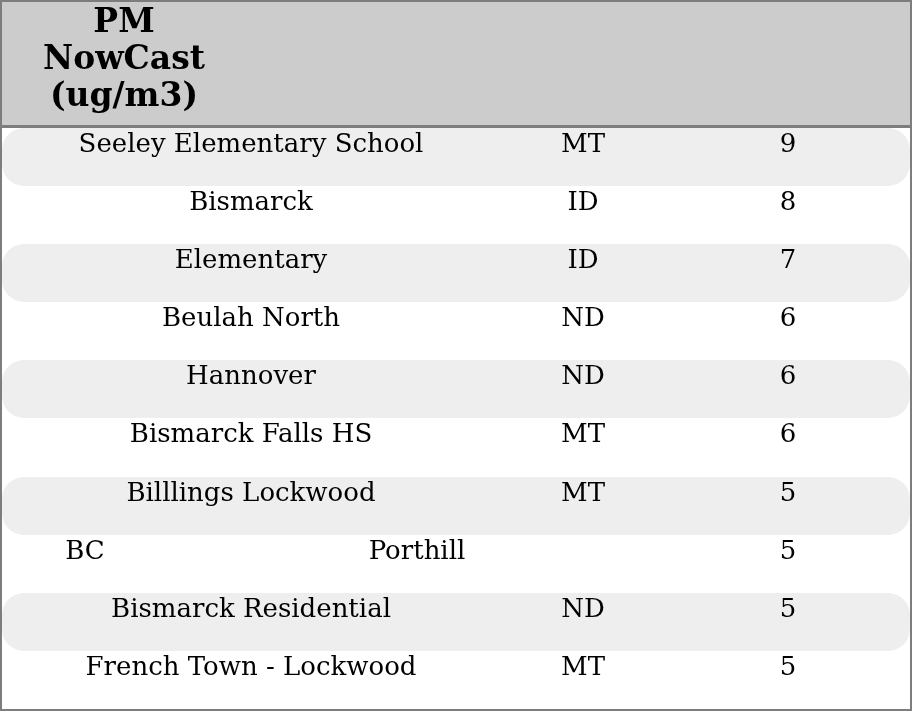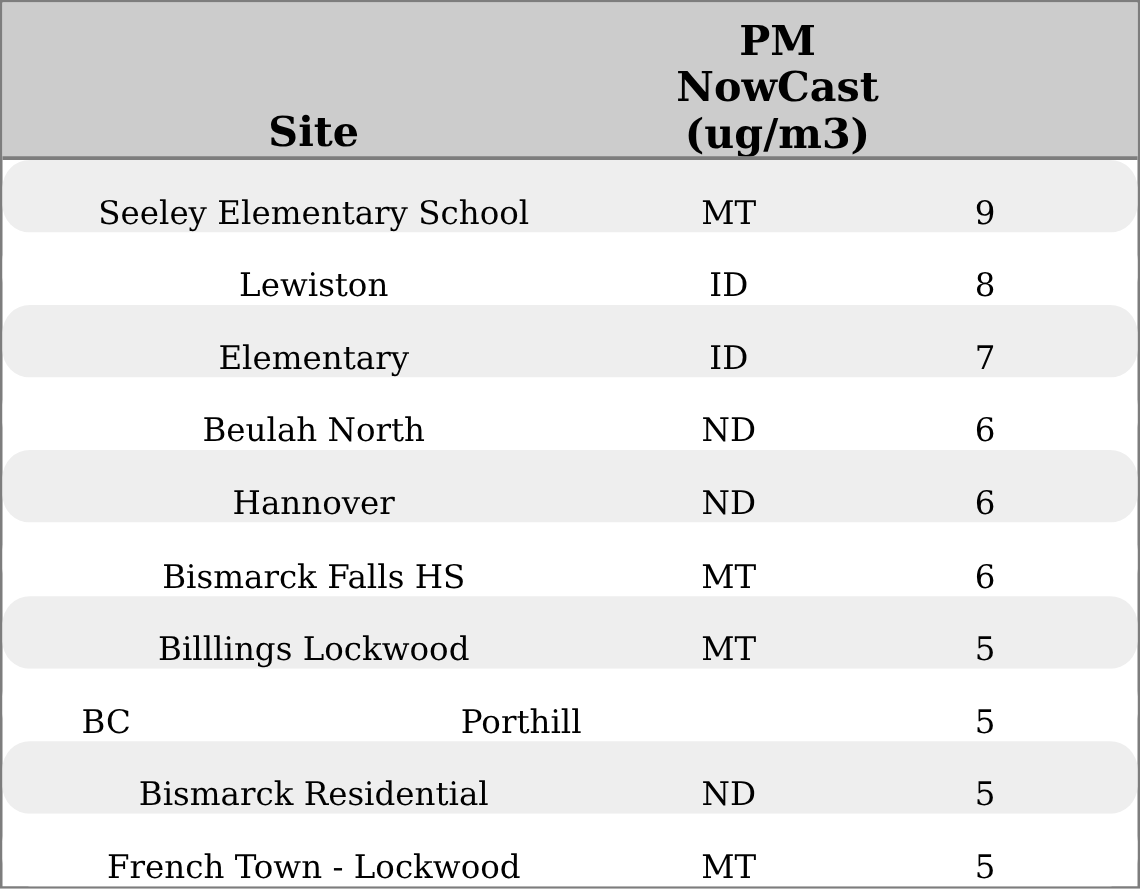--- a/index.html
+++ b/index.html
@@ -43,21 +43,21 @@
     flex:1 1 0;
     display:flex;
     align-items:stretch;
     font-size:26px;
     background:var(--row-bg);
     border-radius:22px;
   }
   .row.odd{background:var(--row-alt-bg);}
   .cell{
     display:flex;
-    align-items:flex-end;
+    align-items:flex-start;
     justify-content:center;
     text-align:center;
     overflow:hidden;
   }
   .cell.site{width:498px;}
   .cell.state{width:166px;}
   .cell.pm{width:244px;}
   .header-row .cell{height:100%;}
   .pm-header{
     display:flex;
@@ -65,37 +65,36 @@
     align-items:center;
     justify-content:center;
     line-height:37px;
   }
 </style>
 </head>
 <body>
 
 <div class="table">
   <div class="header-row">
-    <div class="cell site">Site</div>
     <div class="cell pm">
       <div class="pm-header">
         <span>PM</span>
         <span>NowCast</span>
         <span>(ug/m3)</span>
       </div>
     </div>
   </div>
   <div class="tbody" id="tbody">
       <div class="row odd">
         <div class="cell site">Seeley Elementary School</div>
         <div class="cell state">MT</div>
         <div class="cell pm">9</div>
       </div>
       <div class="row">
-        <div class="cell site">Lewiston</div>
+        <div class="cell site">Bismarck</div>
         <div class="cell state">ID</div>
         <div class="cell pm">8</div>
       </div>
       <div class="row odd">
         <div class="cell site">Elementary</div>
         <div class="cell state">ID</div>
         <div class="cell pm">7</div>
       </div>
       <div class="row">
         <div class="cell site">Beulah North</div>

